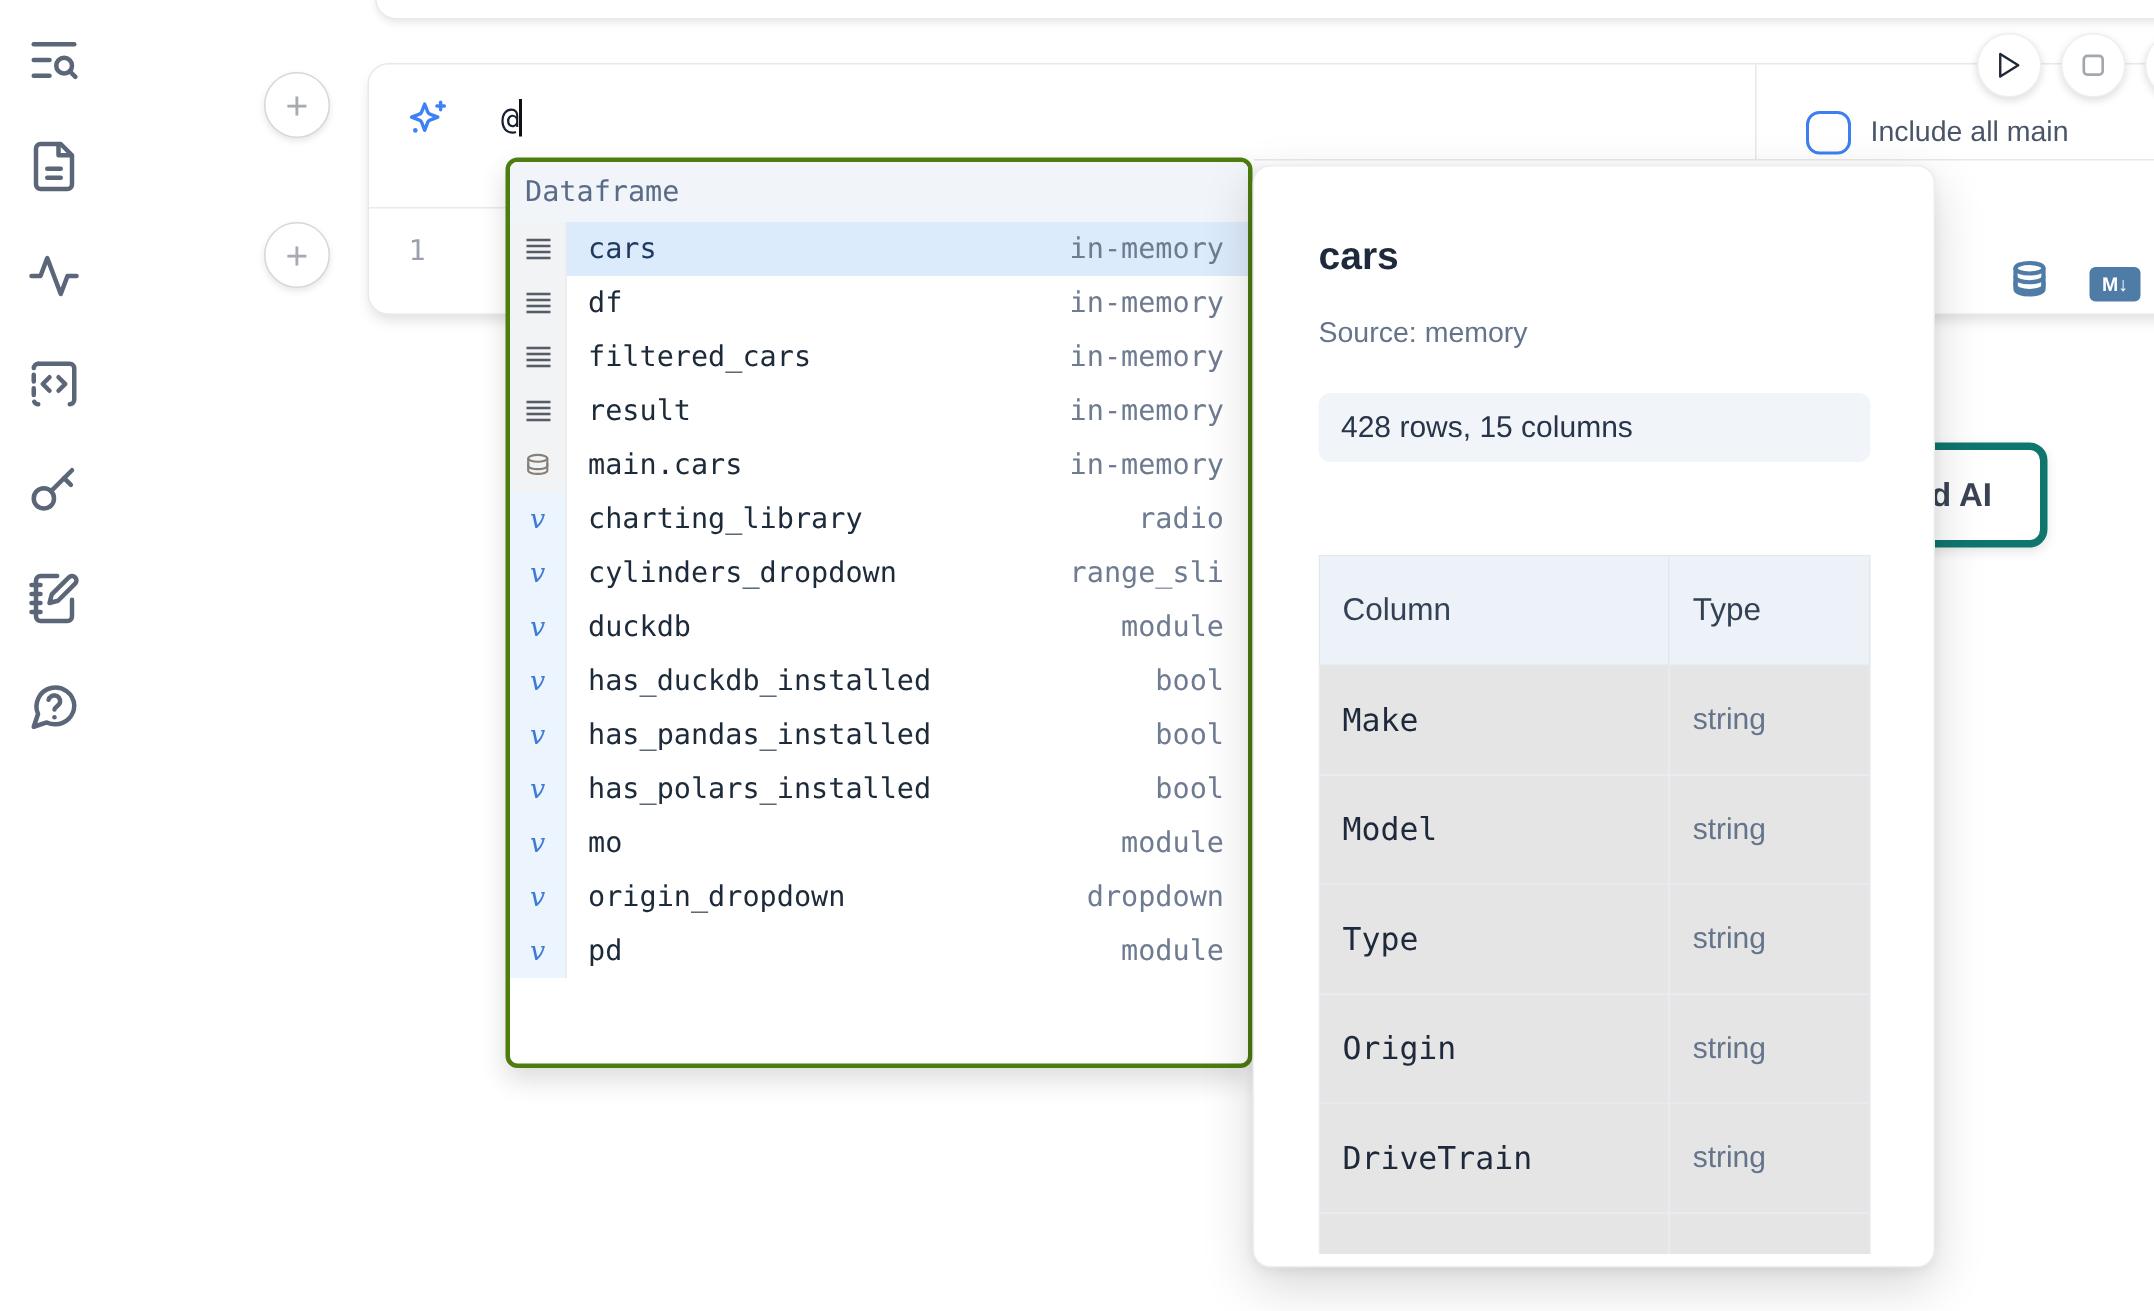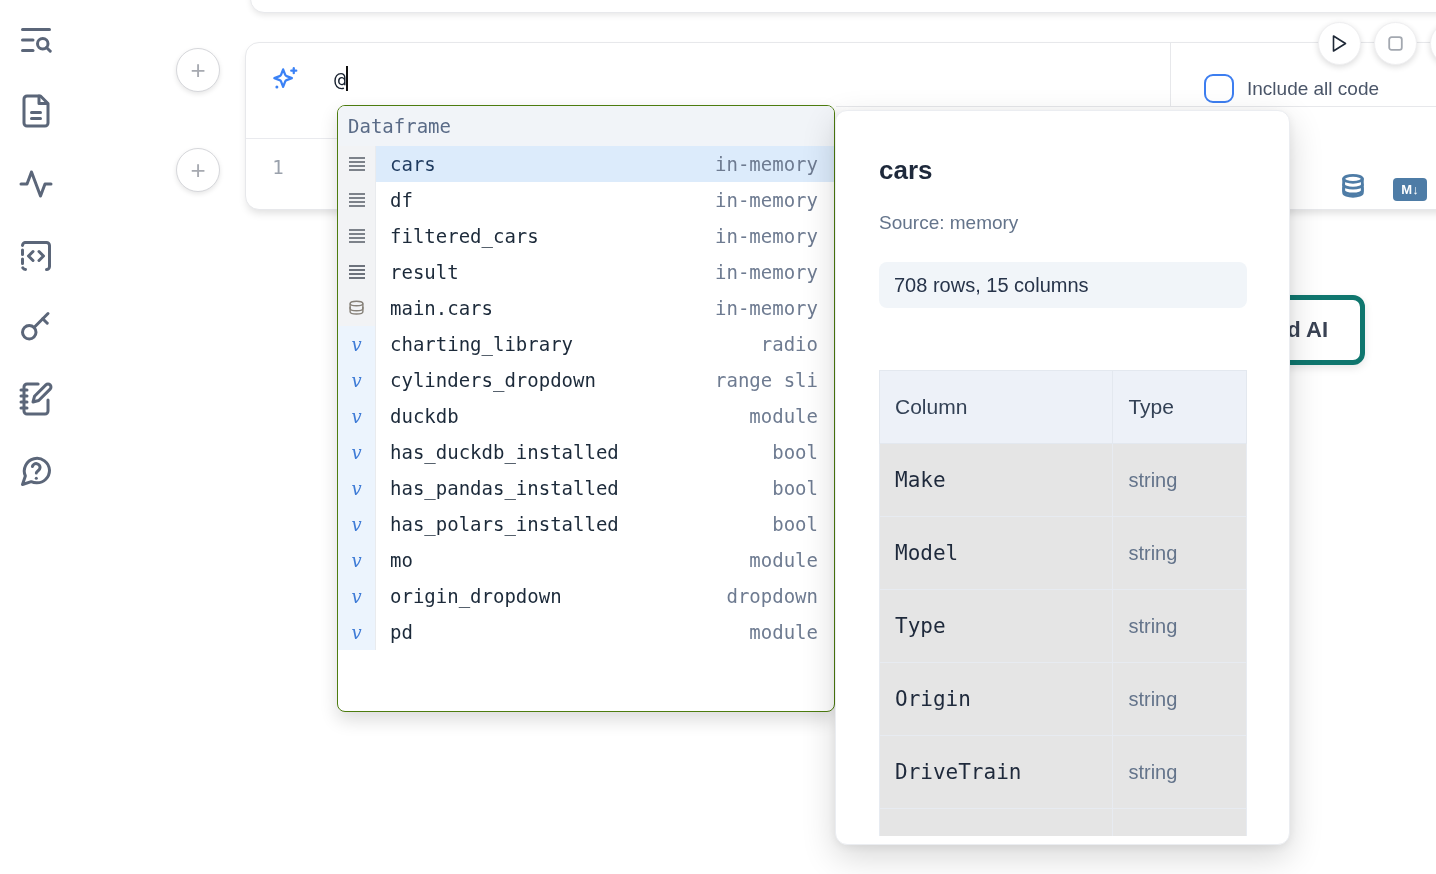--- a/index.html
+++ b/index.html
@@ -55,21 +55,21 @@
 
   
   .ai-btn { position:absolute; left:1240px; top:295px; width:125px; height:70px;
     background:#fff; border:5px solid #0f766e; border-radius:12px;
     box-shadow:0 3px 8px rgba(0,0,0,.10); z-index:4;
     display:flex; align-items:center; justify-content:flex-end; padding-right:32px;
     font-size:22px; font-weight:bold; color:#3a4354; cursor:pointer; }
 
   
   .dropdown { position:absolute; left:337px; top:105px; width:498px; height:607px;
-    background:#fff; border:1px solid #4d7c0f; border-radius:8px; overflow:hidden;
+    background:#fff; border:3px solid #4d7c0f; border-radius:8px; overflow:hidden;
     box-shadow:0 8px 18px rgba(0,0,0,.14); z-index:5; }
   .dd-section { height:40px; background:#f1f4f8; display:flex; align-items:center;
     padding-left:10px; font-size:19px; color:#5a6b87; }
   .dd-row { height:36px; display:flex; align-items:stretch; cursor:pointer; background:#fff; }
   .dd-gutter { width:38px; flex:none; display:flex; align-items:center; justify-content:center;
     border-right:1px solid #e9ebee; }
   .dd-gutter.g-gray { background:#f2f3f5; }
   .dd-gutter.g-blue { background:#ecf4fd; }
   .dd-main { flex:1; display:flex; align-items:center; padding:0 16px 0 14px; min-width:0; }
   .dd-row.selected .dd-main { background:#dcebfb; }
@@ -177,21 +177,21 @@
         <path d="M19 2.5v4"></path>
           <path d="M17 4.5h4"></path>
           <path d="M5.5 17.5v3" stroke-width="2.4" stroke-dasharray="0.1 3"></path>
       </svg>
     </span>
 
     <div class="prompt-text mono"><span>@</span><span class="caret"></span></div>
 
     <div class="include-wrap">
       <span class="checkbox"></span>
-      <span class="include-label">Include all code</span>
+      <span class="include-label">Include all main</span>
     </div>
 
     <div class="gutter-num mono">1</div>
 
     <div class="cell-tools">
       <span class="db-tool">
         <svg viewBox="0 0 24 24" fill="none" stroke="currentColor" stroke-width="2.4" stroke-linecap="round">
           <ellipse cx="12" cy="5" rx="8" ry="3"></ellipse>
           <path d="M4 5v5c0 1.66 3.58 3 8 3s8-1.34 8-3V5"></path>
           <path d="M4 10v5c0 1.66 3.58 3 8 3s8-1.34 8-3v-5"></path>
@@ -378,21 +378,21 @@
         <span class="dd-main">
           <span class="dd-name">pd</span>
           <span class="dd-type">module</span>
         </span>
       </div>
     </div>
 
   <aside class="popup">
     <div class="popup-title">cars</div>
     <div class="popup-source">Source: memory</div>
-    <div class="popup-badge">708 rows, 15 columns</div>
+    <div class="popup-badge">428 rows, 15 columns</div>
     <div class="popup-tablewrap">
       <table class="ptable" id="schema-table">
         <colgroup>
             <col class="col1">
             <col class="col2">
           </colgroup>
         <thead>
             <tr>
           <th>Column</th>
           <th>Type</th>

